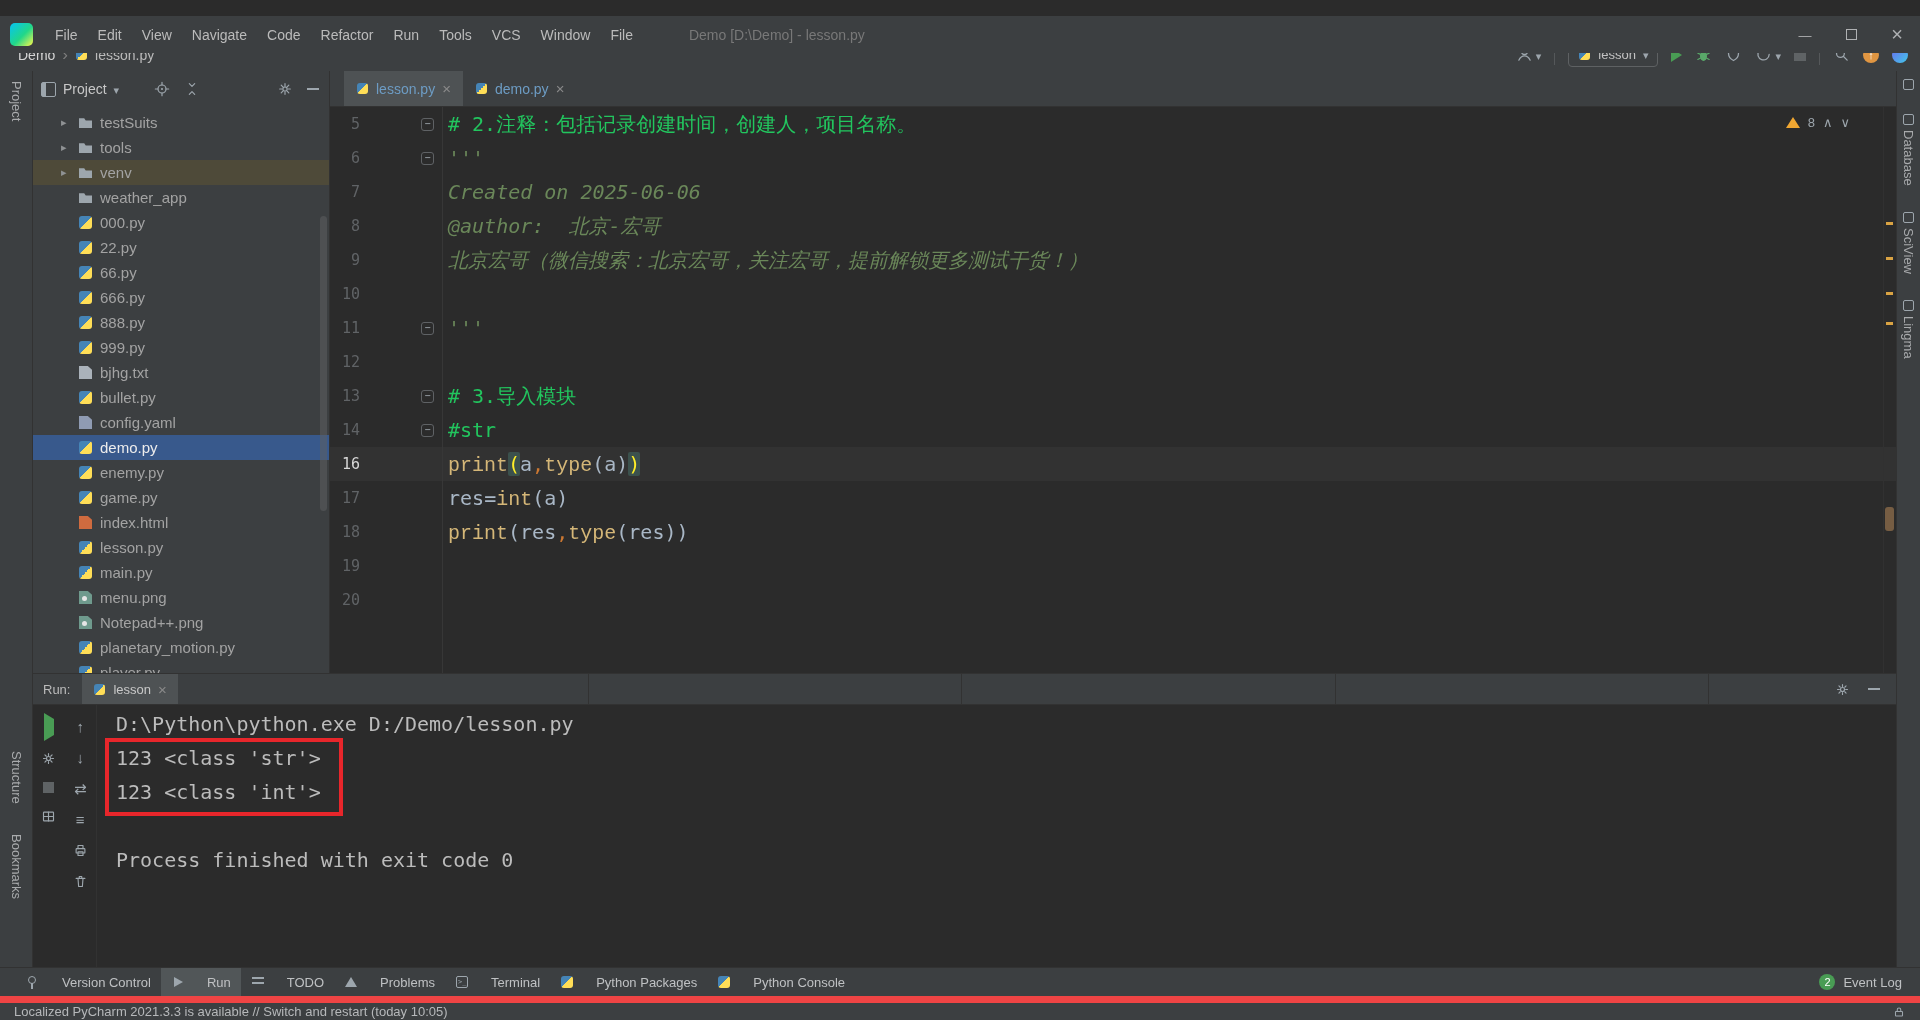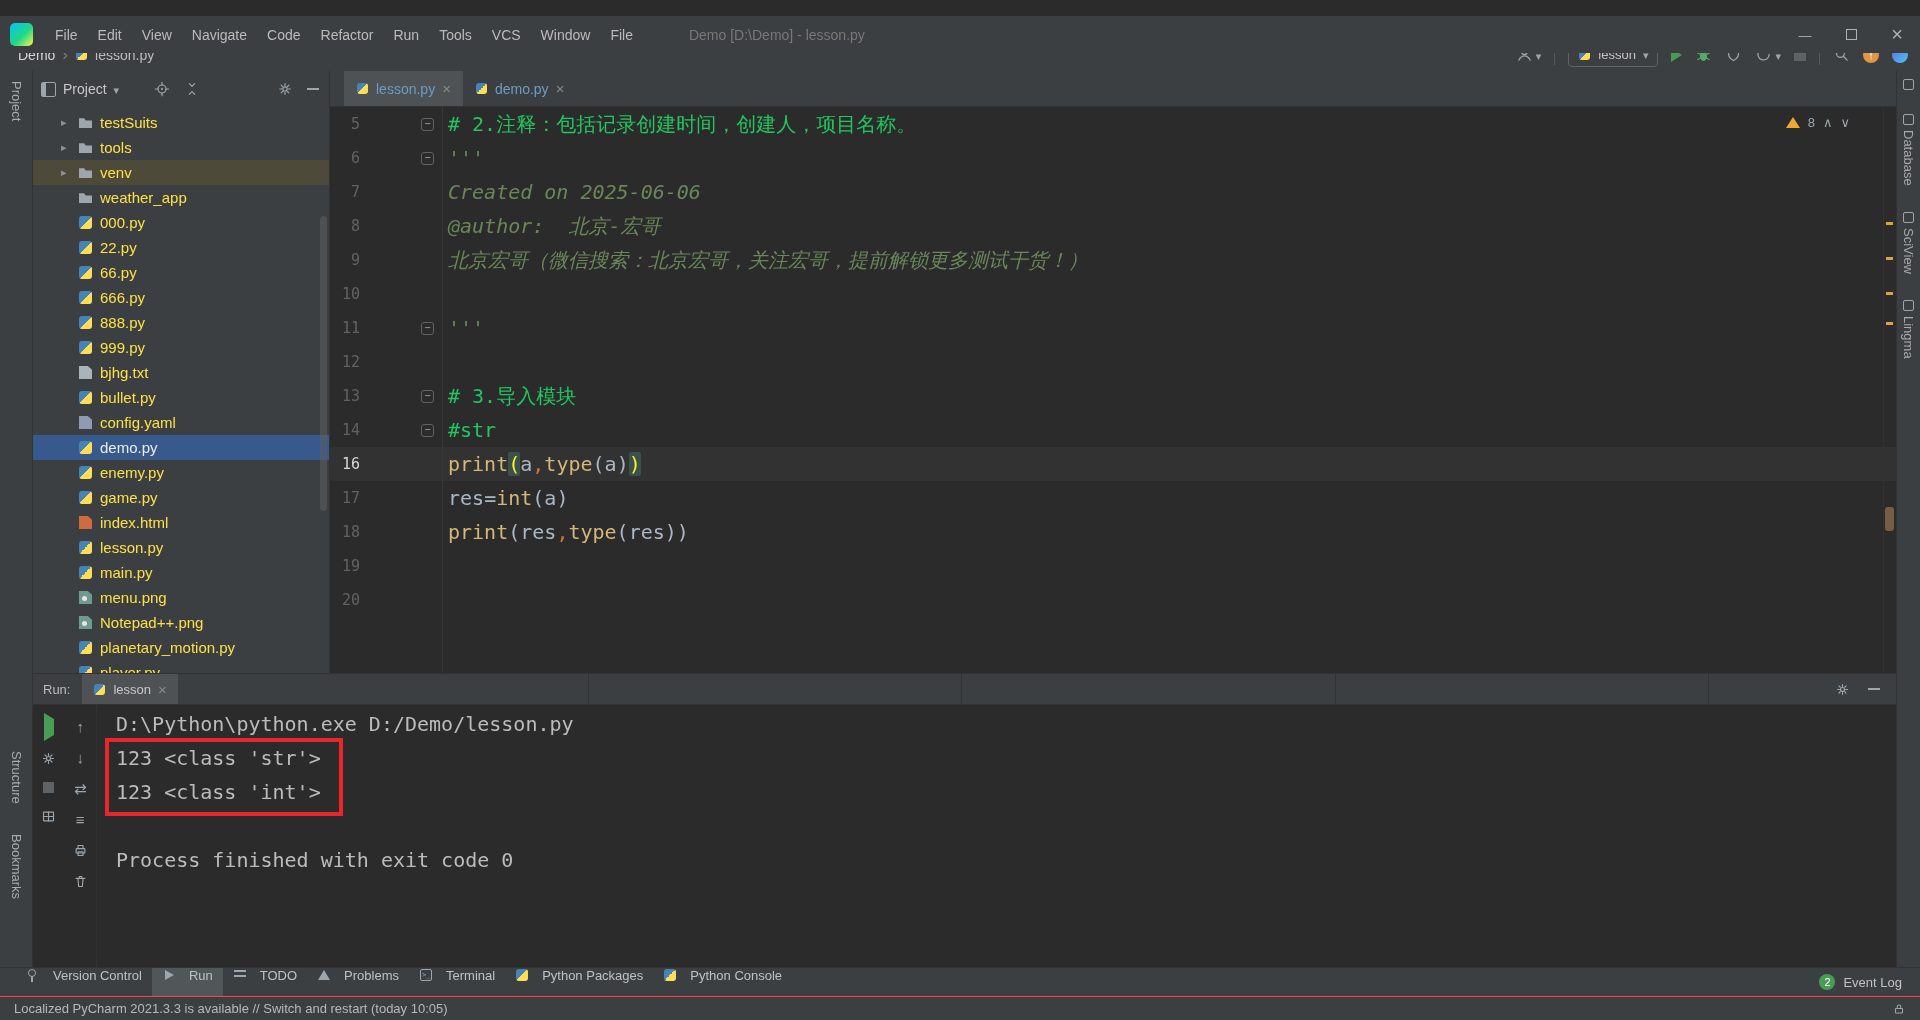--- a/index.html
+++ b/index.html
@@ -62,21 +62,21 @@
   .mini-ic { width:11px; height:11px; border:1.5px solid #9da6ad; border-radius:2px; display:inline-block; flex:none; }
   .rs-btn { display:flex; flex-direction:column; align-items:center; gap:5px; }
 
   
   #project-panel { position:absolute; left:33px; top:71px; width:297px; height:602px; background:#3c3f41; border-right:1px solid #323232; overflow:hidden; z-index:5; }
   .pp-header { height:36px; display:flex; align-items:center; padding:0 10px 0 8px; gap:7px; }
   .pp-title { color:#c8c8c8; }
   .pp-tools { display:flex; gap:14px; margin-left:28px; }
   .pp-right { display:flex; gap:14px; margin-left:auto; align-items:center; }
   .tree { position:absolute; left:0; top:39px; right:0; bottom:0; font-size:15px; }
-  .tree-row { height:25px; display:flex; align-items:center; padding-left:28px; gap:7px; color:#fde047; white-space:nowrap; }
+  .tree-row { height:25px; display:flex; align-items:center; padding-left:28px; gap:7px; color:#a3a3a3; white-space:nowrap; }
   .chevron { width:10px; flex:none; color:#8f9294; font-size:11px; }
   .chevron::before { content:"▸"; }
   .tree-row.hl { background:#4e4a39; }
   .tree-row.selected { background:#38598c; color:#ececec; }
   .pp-scroll { position:absolute; right:2px; top:145px; width:7px; height:295px; background:#5c5f61; border-radius:4px; opacity:.55; }
 
   
   #editor { position:absolute; left:330px; top:71px; width:1566px; height:602px; background:#2b2b2b; }
   .etabs { height:36px; background:#3c3f41; border-bottom:1px solid #323232; display:flex; align-items:stretch; padding-left:14px; }
   .etab { display:flex; align-items:center; gap:7px; padding:0 12px; color:#6d9cc4; font-size:14px; }
@@ -90,21 +90,21 @@
   .num { width:30px; text-align:right; color:#606366; font-size:15px; }
   .code-line.active .num { color:#d7d7d7; }
   .fold { margin-left:auto; margin-right:8px; width:13px; height:13px; border:1px solid #5f6265; border-radius:3px; color:#9da6ad;
           font-size:10px; line-height:10px; text-align:center; }
   .fold::before { content:"−"; }
   .code-text { padding-left:6px; white-space:pre; }
   .tok-plain   { color:#a9b7c6; }
   .tok-comment { color:#22c55e; }
   .tok-str     { color:#6a8759; }
   .tok-docstr  { color:#6a8759; font-style:italic; }
-  .tok-builtin { color:#d5b778; }
+  .tok-builtin { color:#d5b778;font-family:Liberation Mono, monospace; }
   .tok-comma   { color:#cc7832; }
   .tok-match   { color:#ffef28; background:#3b514d; border-radius:2px; }
   .tok-eqdot   { position:relative; }
   .tok-eqdot::after { content:""; position:absolute; left:-1px; top:4px; width:15px; height:15px; border-radius:50%;
                       background:#e8a33d; box-shadow:inset -2px -2px 3px rgba(0,0,0,.35); }
   .inspect { position:absolute; top:8px; right:46px; display:flex; align-items:center; gap:8px; font-size:13px; color:#9da6ad;
              font-family:"Liberation Sans",sans-serif; z-index:3; }
   .warn-tri { width:0; height:0; border-left:7px solid transparent; border-right:7px solid transparent; border-bottom:11px solid #f0a732; }
   .chev-up::before { content:"∧"; } .chev-dn::before { content:"∨"; }
   .estripe { position:absolute; right:0; top:0; bottom:0; width:13px; border-left:1px solid #313131; z-index:3; }
@@ -124,34 +124,34 @@
   .tri-run.small { border-width:6px 0 6px 10px; }
   .glyph { color:#9da6ad; font-size:15px; line-height:15px; }
   .console { position:absolute; left:65px; top:31px; right:0; bottom:0; font-family:"DejaVu Sans Mono",monospace; font-size:20px;
              color:#bcbcbc; padding:2px 0 0 18px; }
   .console-line { height:34px; display:flex; align-items:center; white-space:pre; }
   .red-box { position:absolute; left:72px; top:64px; width:238px; height:78px; border:4px solid #e8262b; z-index:4; pointer-events:none; }
 
   
   #bottom-bar { position:absolute; left:0; right:0; top:967px; height:29px; background:#3c3f41; border-top:1px solid #323232;
                 display:flex; align-items:stretch; padding-left:16px; font-size:13px; z-index:8; }
-  .bitem { display:flex; align-items:flex-start; gap:13px; padding:0 10px; color:#bfc1c3; }
+  .bitem { display:flex; align-items:center; gap:22px; padding:0 10px; color:#bfc1c3; }
   .bitem.active { background:#515658; }
   .bicon { width:14px; height:14px; position:relative; flex:none; display:inline-block; }
   .icon-vc::before { content:""; position:absolute; left:2px; top:1px; width:6px; height:6px; border:1.5px solid #9da6ad; border-radius:50%; }
   .icon-vc::after  { content:""; position:absolute; left:5px; top:8px; width:1.5px; height:6px; background:#9da6ad; }
   .icon-runw::before { content:""; position:absolute; left:3px; top:2px; width:0; height:0; border:5px solid transparent; border-left:9px solid #9da6ad; }
   .icon-todo::before { content:""; position:absolute; inset:2px 1px; background:repeating-linear-gradient(to bottom,#9da6ad 0 2px,transparent 2px 5px); }
   .icon-problems::before { content:""; position:absolute; left:1px; top:2px; width:0; height:0; border-left:6px solid transparent; border-right:6px solid transparent; border-bottom:10px solid #9da6ad; }
   .icon-term::before { content:""; position:absolute; inset:1px; border:1.5px solid #9da6ad; border-radius:2px; }
   .icon-term::after { content:">_"; position:absolute; left:3px; top:3px; font-size:7px; color:#9da6ad; font-family:"DejaVu Sans Mono",monospace; }
   .event-log { margin-left:auto; display:flex; align-items:center; gap:8px; padding-right:18px; color:#bfc1c3; }
   .badge { width:16px; height:16px; border-radius:50%; background:#499c54; color:#fff; font-size:11px; display:flex; align-items:center; justify-content:center; }
 
-  #status-bar { position:absolute; left:0; right:0; top:996px; height:24px; background:#3c3f41; border-top:1px solid #ef4444;
+  #status-bar { position:absolute; left:0; right:0; top:996px; height:24px; background:#3c3f41; border-top:7px solid #ef4444;
                 display:flex; align-items:center; padding:0 14px; font-size:13px; color:#b6b8ba; z-index:8; }
   .sb-right { margin-left:auto; display:flex; align-items:center; gap:26px; }
   .sb-item.dim { color:#7f8183; }
 </style>
 </head>
 <body>
 
 <svg width="0" height="0" style="position:absolute">
   <symbol id="i-gear" viewBox="0 0 24 24">
       <circle cx="12" cy="12" r="3.2"></circle>

